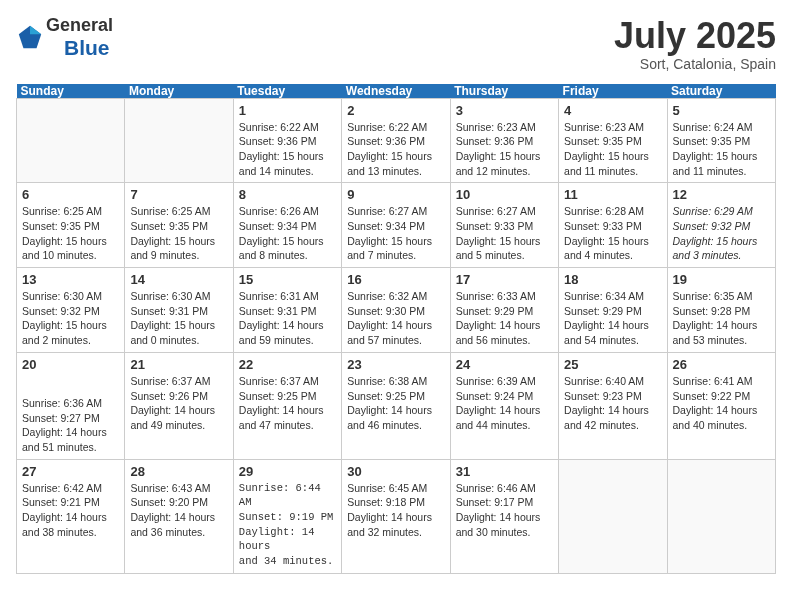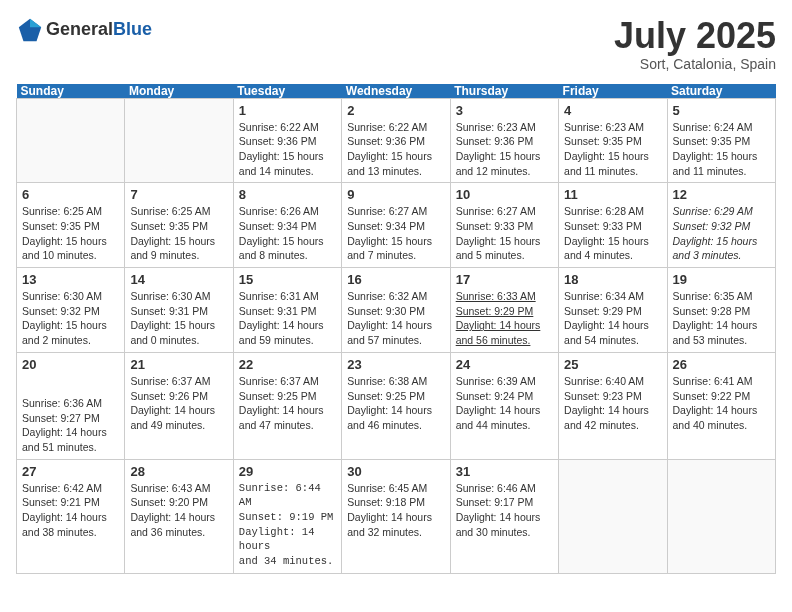--- a/index.html
+++ b/index.html
@@ -15,31 +15,33 @@
       justify-content: space-between;
       align-items: flex-start;
       margin-bottom: 12px;
     }
     .logo {
       display: flex;
       align-items: center;
     }
     .logo-text {
       display: flex;
+      flex-direction: column;
       line-height: 1.1;
     }
     .logo-general {
       font-size: 18px;
       font-weight: bold;
       color: #333;
     }
     .logo-blue {
-      font-size: 18px;
+      font-size: 21px;
       font-weight: bold;
       color: #1a5fa8;
+      margin-left: 18px;
     }
     .logo-icon {
       width: 28px;
       height: 28px;
       margin-right: 2px;
     }
     .title-block {
       text-align: right;
     }
     .month-title {
@@ -234,21 +236,21 @@
         </td>
         <td>
           <span class="day-number">16</span>
           <div class="day-info" style="white-space: pre-line;">Sunrise: 6:32 AM
 Sunset: 9:30 PM
 Daylight: 14 hours
 and 57 minutes.</div>
         </td>
         <td>
           <span class="day-number">17</span>
-          <div class="day-info" style="white-space: pre-line; text-decoration: underline;">Sunrise: 6:33 AM
+          <div class="day-info" style="white-space: pre-line;">Sunrise: 6:33 AM
 Sunset: 9:29 PM
 Daylight: 14 hours
 and 56 minutes.</div>
         </td>
         <td>
           <span class="day-number">18</span>
           <div class="day-info" style="white-space: pre-line;">Sunrise: 6:34 AM
 Sunset: 9:29 PM
 Daylight: 14 hours
 and 54 minutes.</div>

